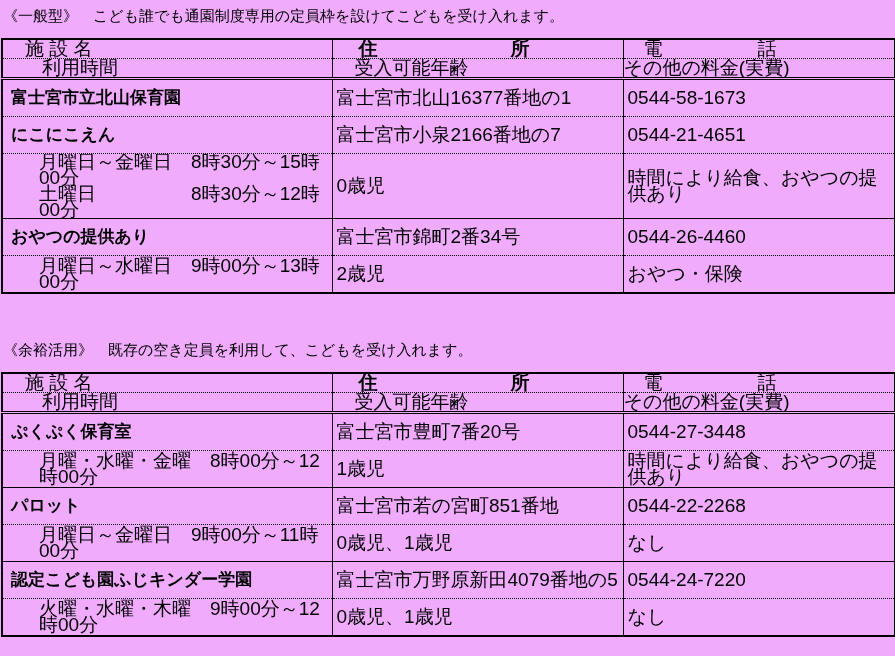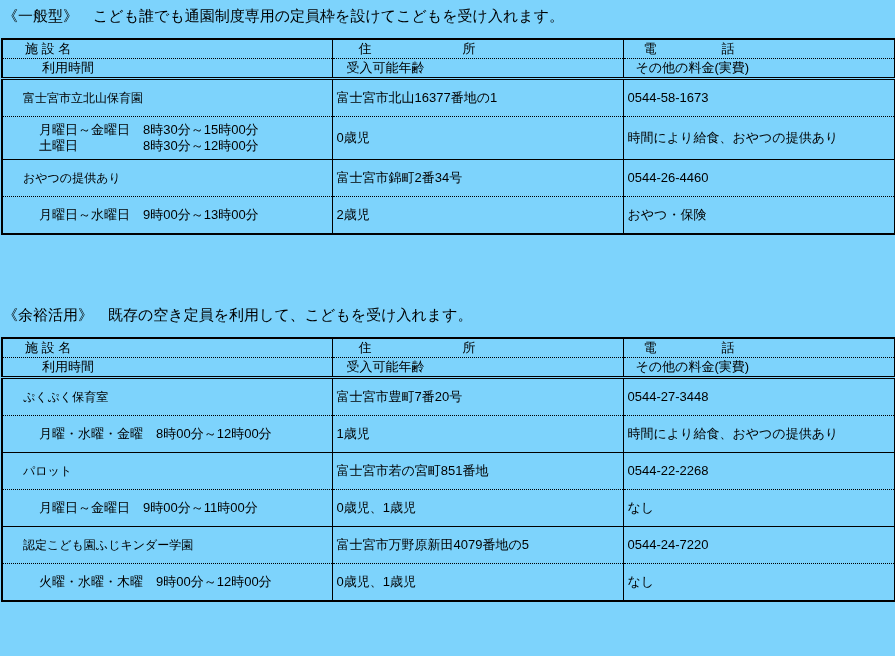--- a/index.html
+++ b/index.html
@@ -1,64 +1,64 @@
 <!DOCTYPE html>
 <html><head>
 <meta charset="utf-8">
 <style>
   html,body{margin:0;padding:0;background:#fff;}
   .page{
     position:relative;
     width:895px;height:656px;
-    background:#7dd3fc;
+    background:#f0abfc;
     color:#000;
     font-family:"Liberation Sans","DejaVu Sans",sans-serif;
     overflow:hidden;
   }
   .section-title{
     font-size:15px;
     line-height:20px;
     margin:0 0 0 3px;
     white-space:nowrap;
   }
   .t1{padding-top:6px;}
-  .t2{padding-top:70px;}
+  .t2{padding-top:46px;}
   table.fac-table{
     border-collapse:collapse;
     table-layout:fixed;
     width:893px;
     margin:12px 0 0 1px;
     border:2px solid #000;
   }
   col.c1{width:330px;}
   col.c2{width:291px;}
   col.c3{width:272px;}
   td{
     border-left:1px solid #000;
-    font-size:13px;
+    font-size:19px;
     line-height:16px;
     padding:0 4px;
     vertical-align:middle;
     overflow:hidden;
     white-space:pre-line;
   }
   tr.hdr1 td{height:18px;border-bottom:1px dotted #000;}
   tr.hdr2 td{height:18px;border-bottom:3px double #000;}
   tr.name-row td{height:36px;border-bottom:1px dotted #000;}
   tr.detail-row td{height:36px;border-bottom:1px solid #000;}
   tr.detail-row.tall td{height:42px;}
   tr.detail-row.last td{border-bottom:none;}
-  td.name{font-size:12px;font-weight:normal;padding-left:20px;white-space:nowrap;}
+  td.name{font-size:17px;font-weight:bold;padding-left:8px;white-space:nowrap;}
   td.hours{padding-left:36px;}
   td.hc1{padding-left:22px;}
   td.hc1b{padding-left:39px;}
-  td.hc2{padding-left:26px;}
-  td.hc2b{padding-left:14px;}
+  td.hc2{padding-left:26px;font-weight:bold;}
+  td.hc2b{padding-left:22px;}
   td.hc3{padding-left:20px;}
-  td.hc3b{padding-left:12px;margin-left:37px;}
+  td.hc3b{padding-left:0;margin-left:37px;}
 </style>
 </head>
 <body>
 
 <div class="page">
 
   <div class="section-title t1">《一般型》　こども誰でも通園制度専用の定員枠を設けてこどもを受け入れます。</div>
 
   <table class="fac-table">
     <colgroup>
@@ -77,20 +77,25 @@
         <td class="hc2b">受入可能年齢</td>
         <td class="hc3b">その他の料金(実費)</td>
       </tr>
 
       <tr class="name-row">
         <td class="name">富士宮市立北山保育園</td>
         <td>富士宮市北山16377番地の1</td>
         <td>0544-58-1673</td>
       </tr>
 
+      <tr class="name-row">
+        <td class="name">にこにこえん</td>
+        <td>富士宮市小泉2166番地の7</td>
+        <td>0544-21-4651</td>
+      </tr>
       <tr class="detail-row tall">
         <td class="hours">月曜日～金曜日　8時30分～15時00分
 土曜日　　　　　8時30分～12時00分</td>
         <td>0歳児</td>
         <td>時間により給食、おやつの提供あり</td>
       </tr>
 
       <tr class="name-row">
         <td class="name">おやつの提供あり</td>
         <td>富士宮市錦町2番34号</td>

